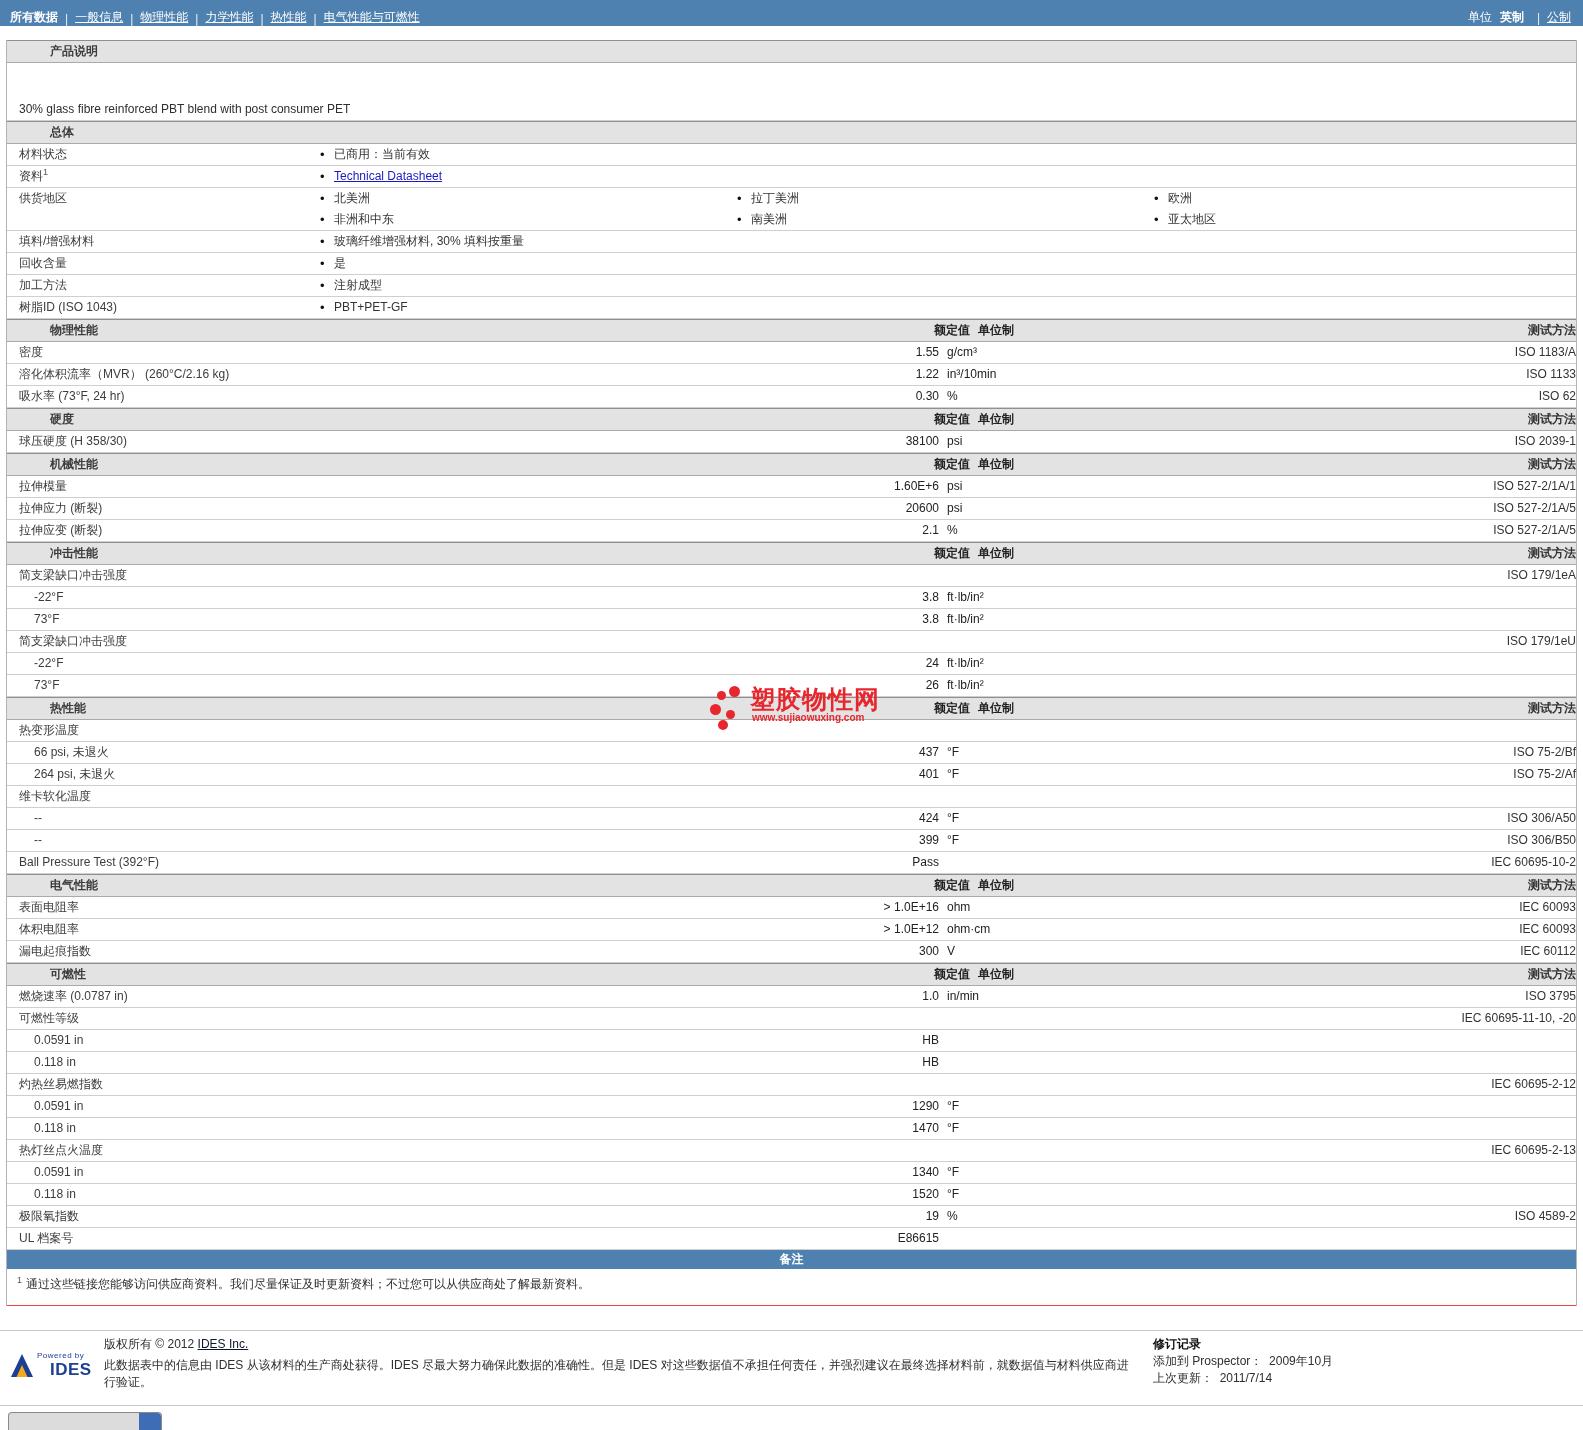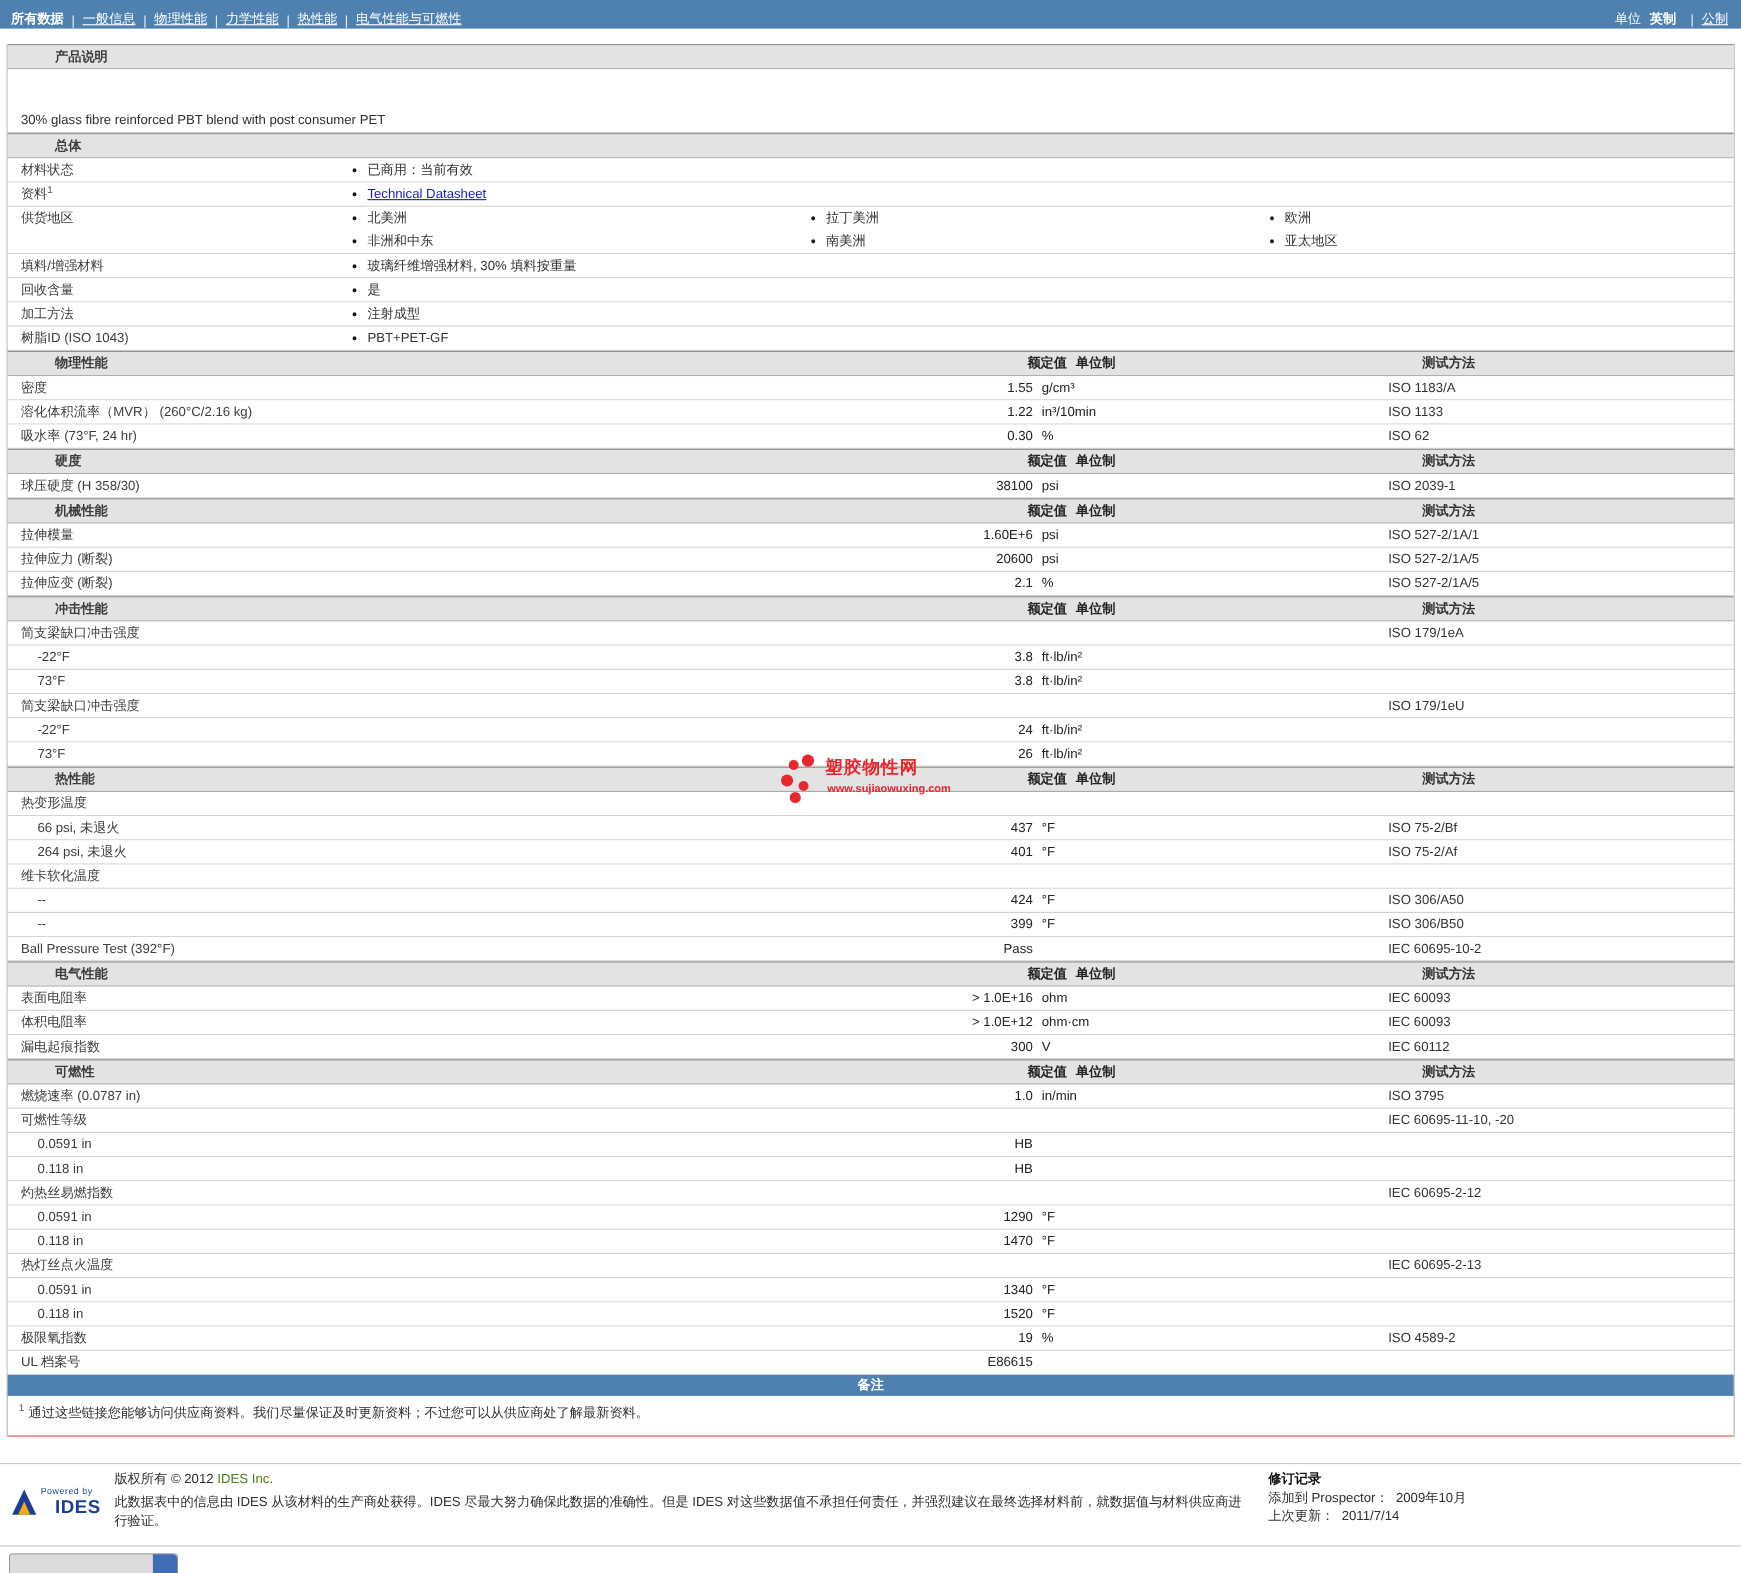--- a/index.html
+++ b/index.html
@@ -30,21 +30,21 @@
     border-bottom:1px solid #cfcfcf;background:#fff;
   }
   .tr.sec{
     background:#e3e3e3;border-top:1px solid #8f8f8f;border-bottom:1px solid #aaa;padding-left:31px;
   }
   .hd{font-weight:bold;color:#101010;}
   .c-lbl{padding-left:12px;color:#3c3c3c;white-space:nowrap;}
   .ind .c-lbl{padding-left:27px;}
   .c-val{text-align:right;color:#222;white-space:nowrap;}
   .c-unit{padding-left:8px;color:#222;white-space:nowrap;}
-  .c-mth{padding-left:13px;color:#333;white-space:nowrap;}
+  .c-mth{padding-left:13px;color:#333;white-space:nowrap;text-align:right;}
   .c-txt{grid-column:1/-1;padding-left:12px;color:#2e2e2e;margin-top:36px;}
   .tr.blt{grid-template-columns:310px 417px 417px auto;align-items:start;}
   .c-blbl{padding-left:12px;color:#3c3c3c;white-space:nowrap;}
   .bcol{}
   .bi{position:relative;padding-left:17px;line-height:21px;white-space:nowrap;}
   .bi::before{content:"\2022";position:absolute;left:3px;top:0;color:#111;font-size:13px;}
   a.link{color:#1a1ac4;text-decoration:underline;cursor:pointer;}
   sup{font-size:9px;color:#555;vertical-align:super;line-height:0;}
   
   .notes-banner{
@@ -57,28 +57,28 @@
   .rule{height:1px;background:#c9c9c9;width:1583px;}
   .rule1{margin-top:24px;}
   .rule2{margin-top:12px;}
   .footer{display:flex;padding:5px 10px 2px 10px;}
   .ides-logo{width:94px;flex:0 0 94px;display:flex;align-items:center;padding-top:3px;}
   .logo-txt{margin-left:3px;line-height:1;}
   .pb{font-size:8px;color:#1b3f94;letter-spacing:0.5px;}
   .ides-word{font-size:17px;font-weight:bold;color:#1b3f94;letter-spacing:0.5px;margin-top:1px;margin-left:13px;}
   .foot-mid{flex:1;padding-right:18px;}
   .copy-line{margin-bottom:4px;color:#2e2e2e;}
-  .copy-line a{color:#4d7c0f;}
+  .copy-line a{color:#0f172a;text-decoration:underline;}
   .disclaimer{color:#2e2e2e;line-height:17px;max-width:1035px;}
   .revision{flex:0 0 420px;color:#2e2e2e;line-height:17px;}
   .rev-title{font-weight:bold;color:#101010;}
   
   .watermark{position:absolute;left:710px;top:686px;width:150px;height:44px;pointer-events:none;}
   .wdot{position:absolute;border-radius:50%;background:#e8262d;}
-  .wm-text{position:absolute;left:40px;top:2px;font-size:16px;font-weight:bold;color:#e8262d;letter-spacing:1px;line-height:22px;white-space:nowrap;}
+  .wm-text{position:absolute;left:40px;top:2px;font-size:25px;font-weight:bold;color:#e8262d;letter-spacing:1px;line-height:22px;white-space:nowrap;}
   .wm-url{position:absolute;left:42px;top:26px;font-size:10px;font-weight:bold;color:#e8262d;white-space:nowrap;}
   
   .bottom-widget{
     position:absolute;left:8px;bottom:0;width:152px;height:17px;
     background:#dcdcdc;border:1px solid #8a8a8a;border-bottom:none;
     border-radius:4px 4px 0 0;display:flex;justify-content:flex-end;cursor:pointer;
   }
   .bw-blue{width:22px;height:100%;background:#3e6db5;border-radius:0 4px 0 0;}
 </style>
 </head>

